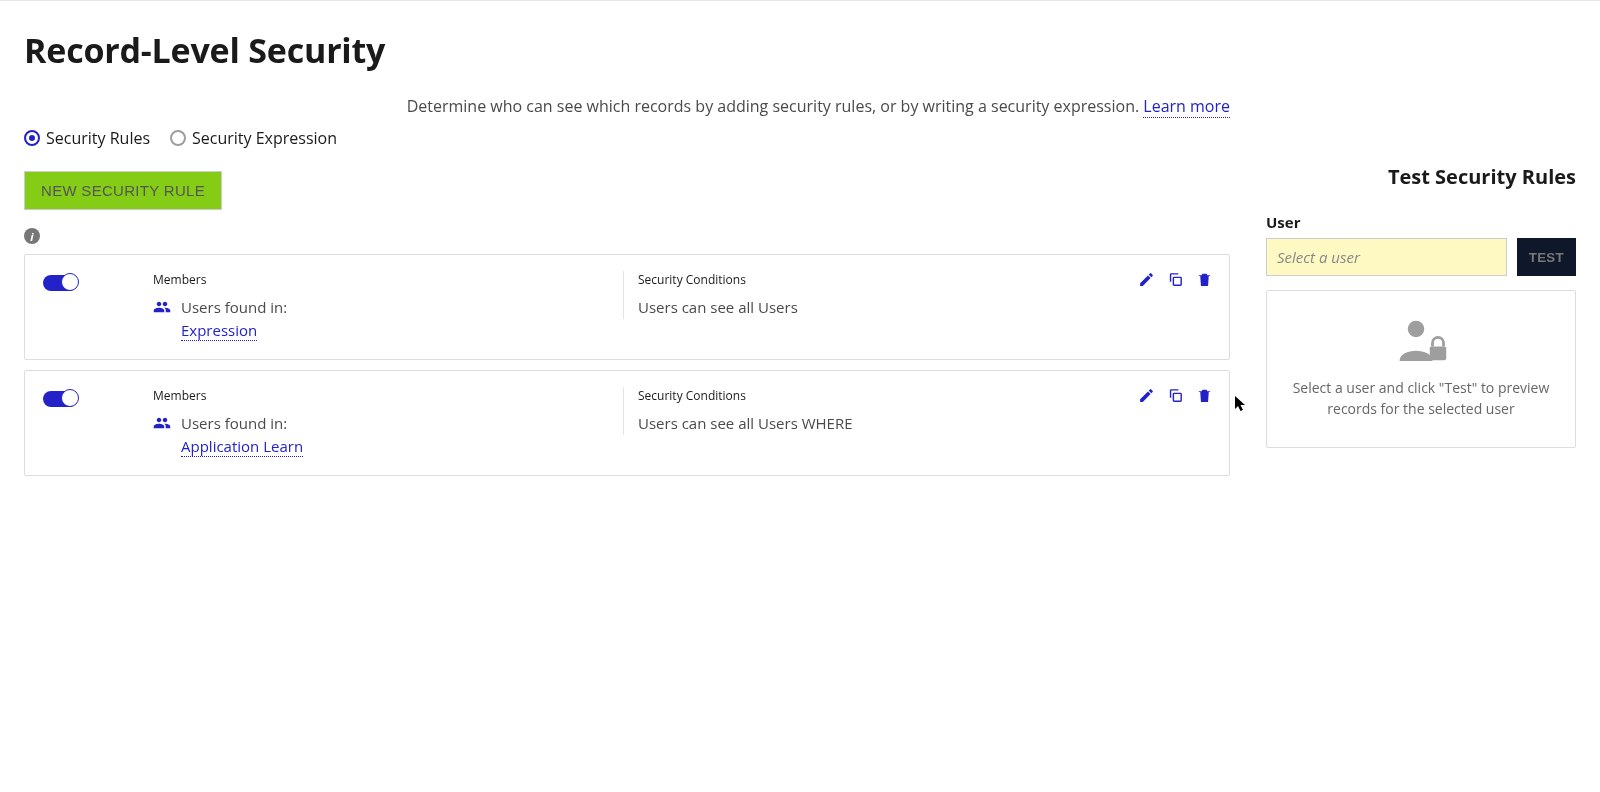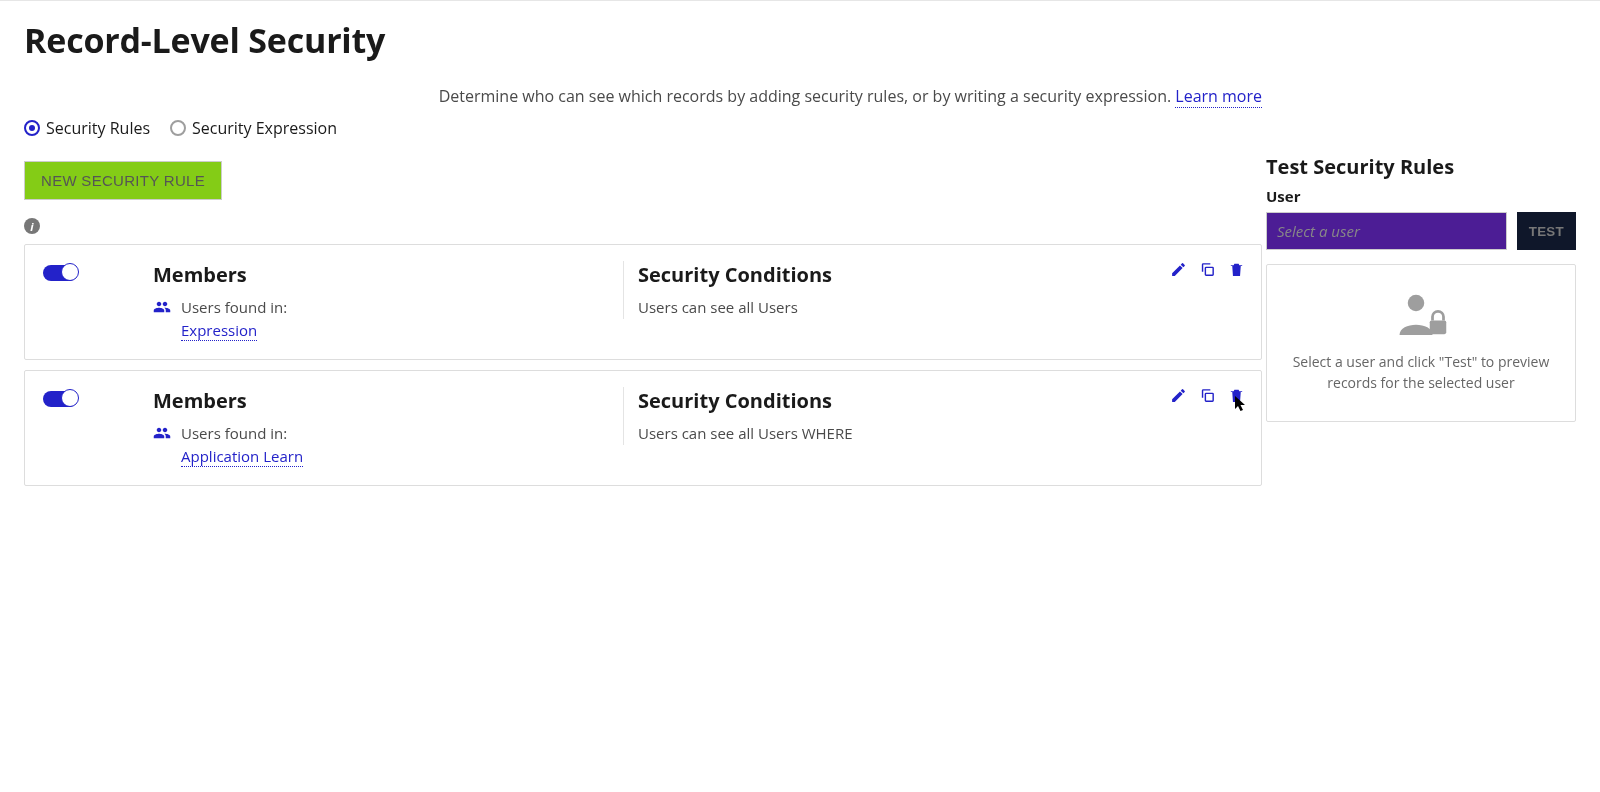--- a/index.html
+++ b/index.html
@@ -6,23 +6,23 @@
   body {
     margin: 0;
     padding: 0;
     font-family: "Segoe UI", "Open Sans", -apple-system, Helvetica, Arial, sans-serif;
     font-size: 15px;
     color: #1a1a1a;
     background: #fff;
     border-top: 1px solid #e6e6e6;
   }
   .page {
-    padding: 12px 24px;
+    padding: 22px 24px;
     display: flex;
-    gap: 4px;
+    gap: 36px;
   }
   .main { flex: 1; }
   .side { width: 310px; padding-top: 140px; }
 
   h1 {
     font-size: 34px;
     font-weight: 700;
     margin: 4px 0 22px 0;
     letter-spacing: -0.2px;
   }
@@ -71,46 +71,46 @@
     padding: 16px 18px 18px 18px; display: flex; align-items: flex-start;
     position: relative; gap: 0;
   }
   .toggle-col { width: 110px; padding-top: 4px;}
   .members-col { width: 470px; padding-right:20px;}
   .cond-col { flex:1; border-left:1px solid #e4e4e4; padding-left: 14px; padding-right: 100px; position:relative;}
   .rule-actions {
     position:absolute; top:16px; right:16px; display:flex; gap:12px;
   }
   .action-icon { width:17px; height:17px; color:#2322c9; cursor:pointer; }
-  .section-title { font-weight:700; font-size:20px; margin-bottom:8px; }
+  .section-title { font-weight:400; font-size:12px; margin-bottom:8px; }
   .members-line { display:flex; align-items:flex-start; gap:10px; color:#4a4a4a; font-size:15px;}
   .members-line .users-text { line-height:1.5; }
   .link {
     color:#2322c9; border-bottom:1px dotted #2322c9; cursor:pointer;
   }
   .cond-text { color:#4a4a4a; font-size:15px; line-height:1.5; }
   .expr-field { color:#333; }
   .false-kw { color:#d2322d; }
 
   
   .toggle {
     width:34px; height:16px; border-radius:10px; background:#2322c9; position:relative; cursor:pointer;
   }
   .toggle .knob {
     width:18px; height:18px; border-radius:50%; background:#fff; border:1px solid #2322c9;
     position:absolute; top:-2px; right:-2px;
   }
 
   
-  .side h2 { font-size:20px; font-weight:700; margin:0 0 6px 0;}
+  .side h2 { font-size:20px; font-weight:700; margin:0 0 22px 0;text-align:right;}
   .side .field-label { font-weight:700; font-size:15px; margin-bottom:6px;}
   .user-row { display:flex; gap:10px; margin-bottom:14px;}
   .user-select {
     flex:1; border:1px solid #ccc; padding:8px 10px; color:#888; font-style:italic;
-    font-size:15px; cursor:pointer; background:#4c1d95;
+    font-size:15px; cursor:pointer; background:#fef9c3;
   }
   .test-btn {
     background:#0f172a; border:none; color:#777; padding:0 12px; font-weight:600; letter-spacing:0.3px;
     cursor:not-allowed;
   }
   .test-panel {
     border:1px solid #ddd; border-radius:2px; padding:24px 16px 28px 16px;
     text-align:center; color:#666; font-size:14px; line-height:1.5;
   }
   .panel-icon { margin: 0 auto 12px auto; width:55px; height:50px; position:relative; }

